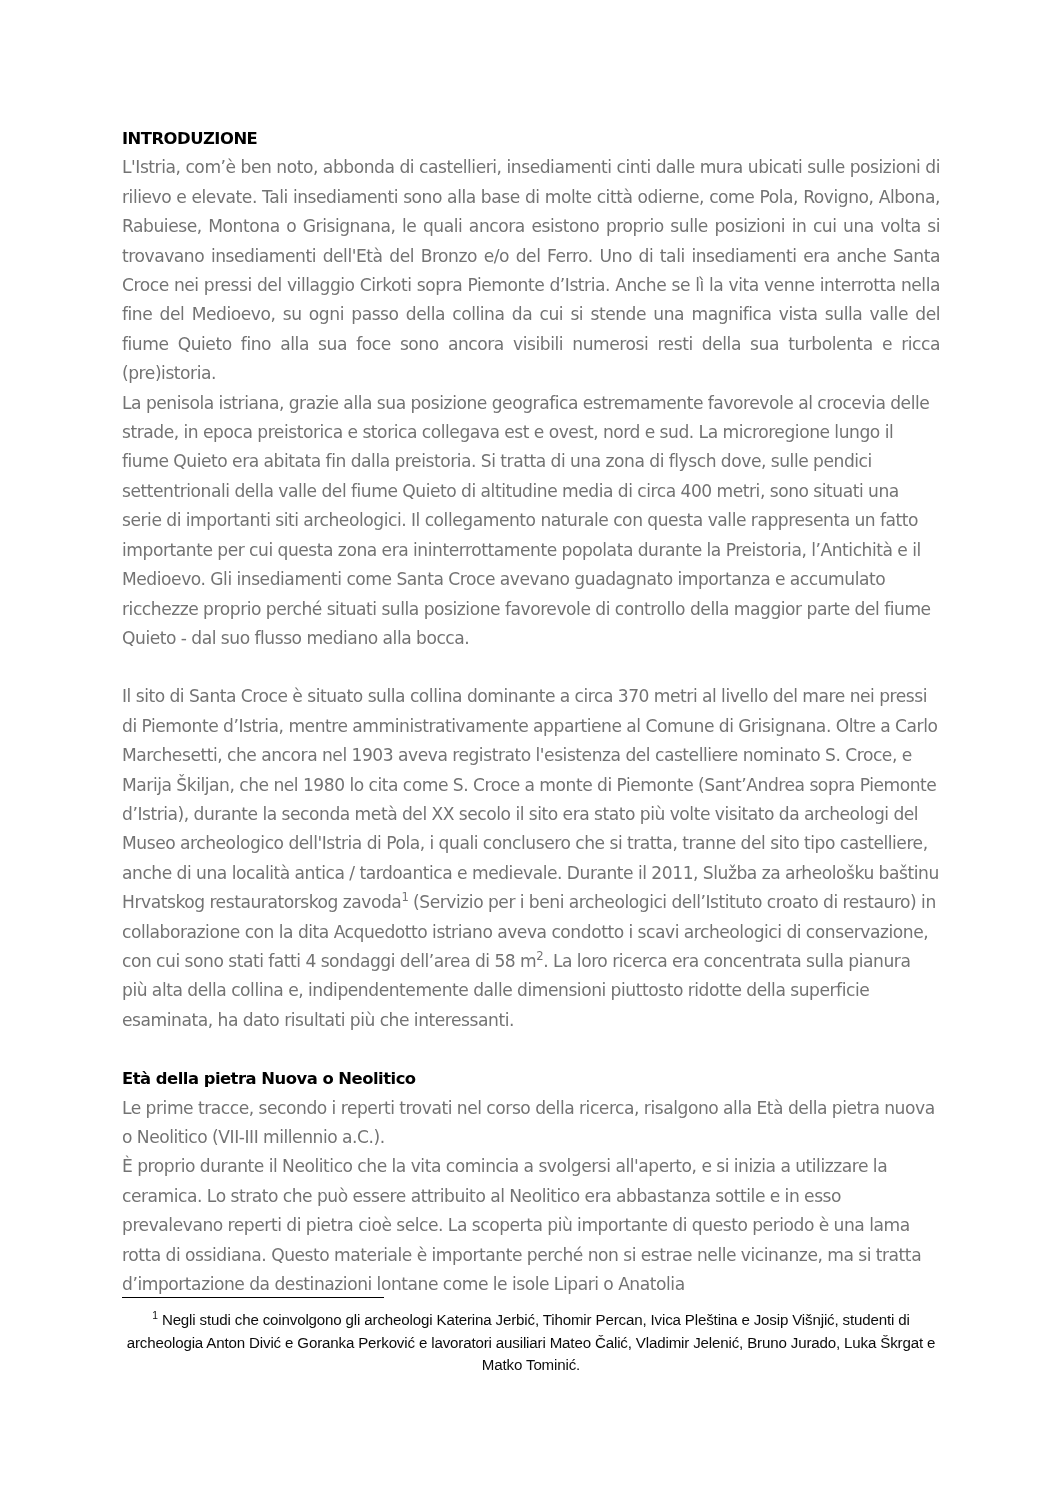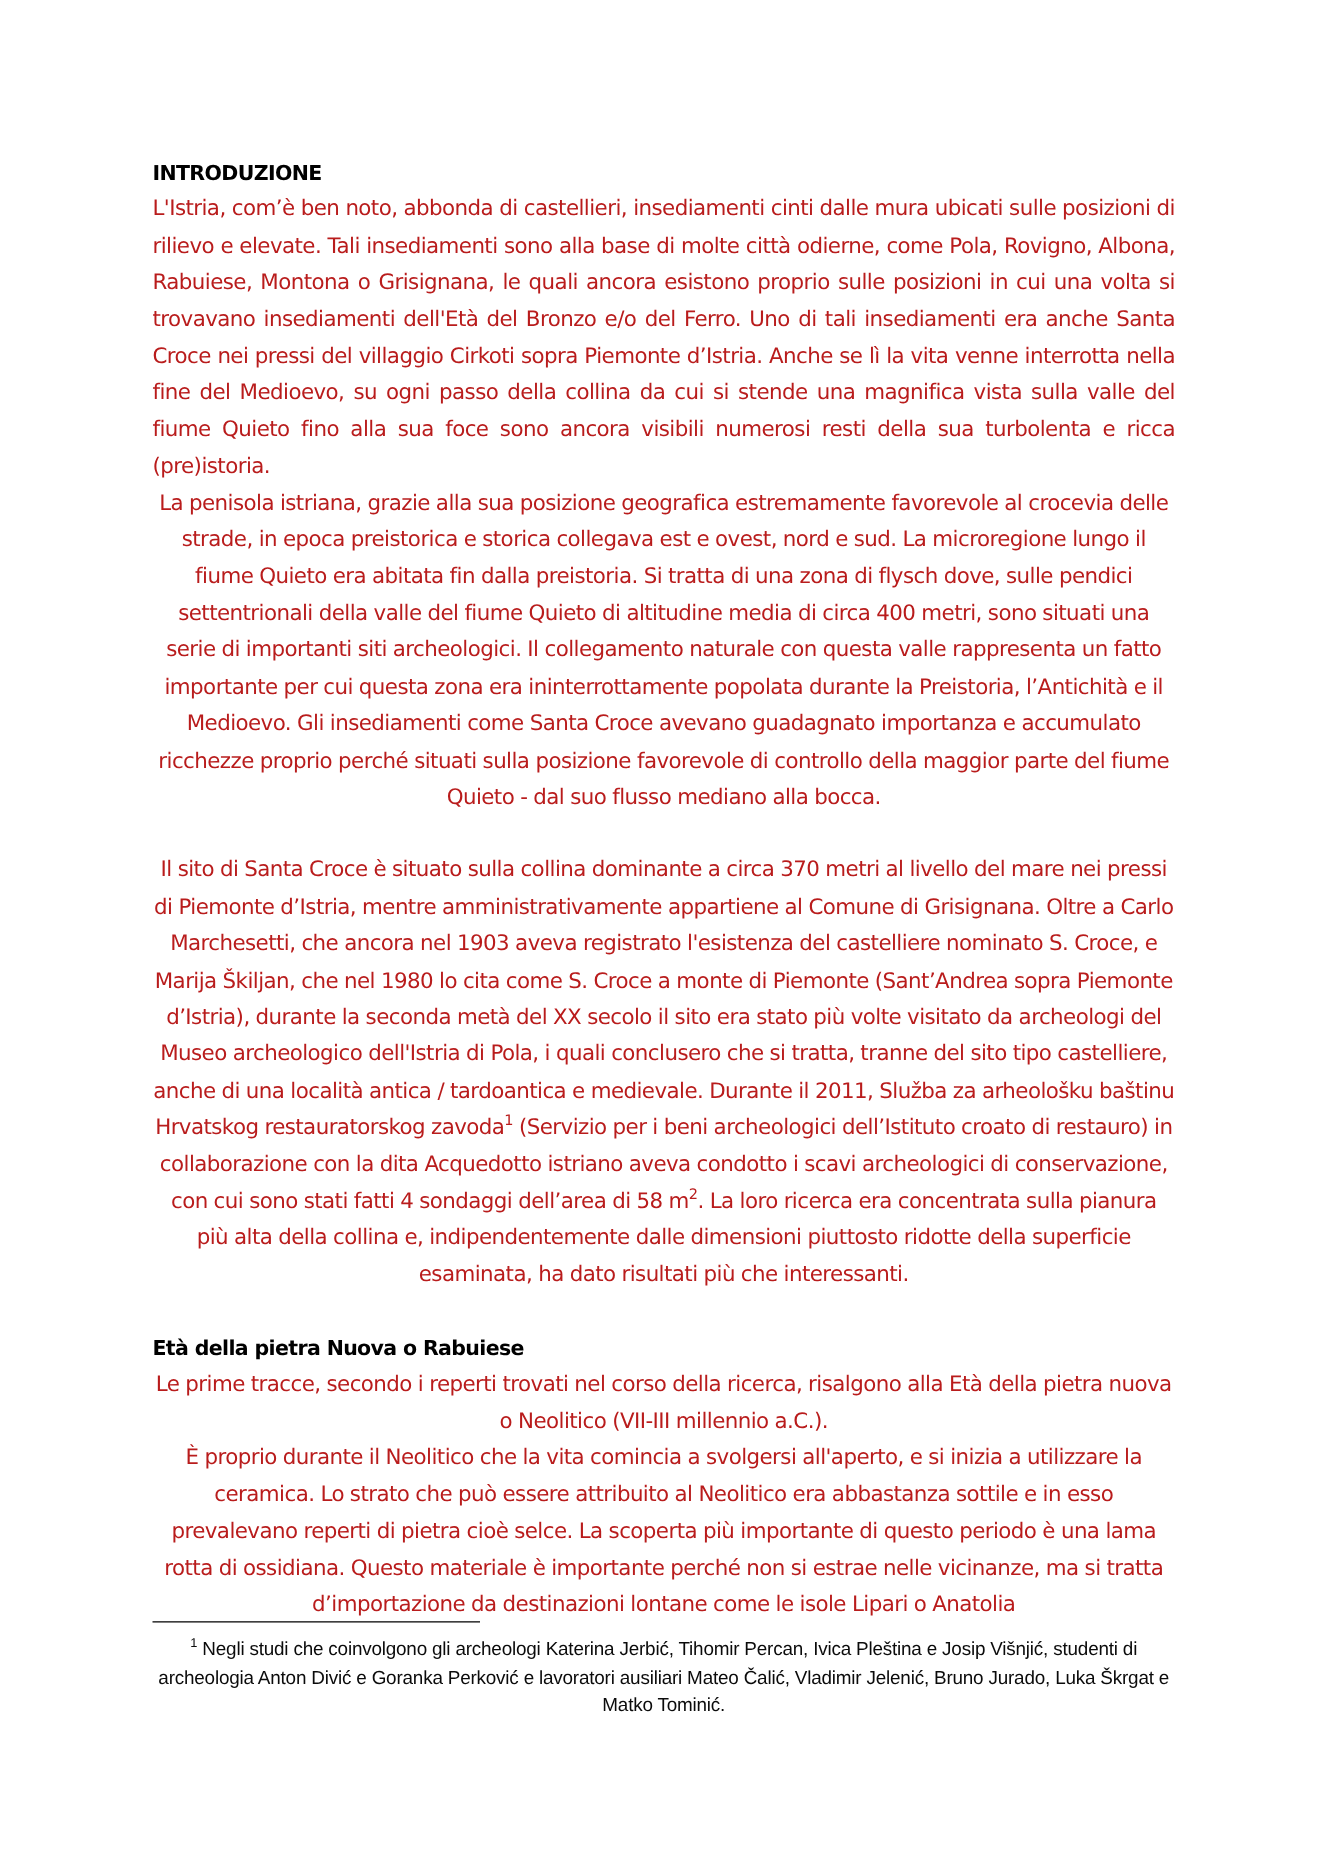--- a/index.html
+++ b/index.html
@@ -32,21 +32,21 @@
     width: 818px;
   }
 
   
   .body-text {
     font-family: "DejaVu Sans", sans-serif;
     font-size: 17.1px;
     line-height: 29.4px;
     letter-spacing: -0.45px;
     word-spacing: -0.2px;
-    color: #b91c1c;
+    color: #737373;
     transform-origin: left top;
   }
 
   h2.heading {
     font-family: "DejaVu Sans", sans-serif;
     font-size: 16.4px;
     line-height: 29.4px;
     font-weight: bold;
     letter-spacing: -0.5px;
     margin: 0;
@@ -69,21 +69,21 @@
     margin: 0;
     padding: 0;
   }
 
   p.justify {
     text-align: justify;
     text-justify: inter-word;
   }
 
   p.left {
-    text-align: center;
+    text-align: left;
   }
 
   .gap {
     height: 29px;
   }
 
   .it { }
 
   sup.fn-ref {
     font-size: 0.68em;
@@ -135,21 +135,21 @@
 
     <p class="body-text para left">La penisola istriana, grazie alla sua posizione geografica estremamente favorevole al crocevia delle strade, in epoca preistorica e storica collegava est e ovest, nord e sud. La microregione lungo il fiume Quieto era abitata fin dalla preistoria. Si tratta di una zona di flysch dove, sulle pendici settentrionali della valle del fiume Quieto di altitudine media di circa 400 metri, sono situati una serie di importanti siti archeologici. Il collegamento naturale con questa valle rappresenta un fatto importante per cui questa zona era ininterrottamente popolata durante la Preistoria, l’Antichità e il Medioevo. Gli insediamenti come Santa Croce avevano guadagnato importanza e accumulato ricchezze proprio perché situati sulla posizione favorevole di controllo della maggior parte del fiume Quieto - dal suo flusso mediano alla bocca.</p>
 
     <div class="gap"></div>
 
 
     <p class="body-text para left"><span>Il sito di Santa Croce è situato sulla collina dominante a circa 370 metri al livello del mare nei pressi di Piemonte d’Istria, mentre amministrativamente appartiene al Comune di Grisignana. Oltre a Carlo Marchesetti, che ancora nel 1903 aveva registrato l'esistenza del castelliere nominato </span><span class="it">S. Croce</span><span>, e Marija Škiljan, che nel 1980 lo cita come </span><span class="it">S. Croce a monte di Piemonte</span><span> (Sant’Andrea sopra Piemonte d’Istria), durante la seconda metà del XX secolo il sito era stato più volte visitato da archeologi del Museo archeologico dell'Istria di Pola, i quali conclusero che si tratta, tranne del sito tipo castelliere, anche di una località antica / tardoantica e medievale. Durante il 2011, Služba za arheološku baštinu Hrvatskog restauratorskog zavoda</span><sup class="fn-ref">1</sup><span> (Servizio per i beni archeologici dell’Istituto croato di restauro) in collaborazione con la dita Acquedotto istriano aveva condotto i scavi archeologici di conservazione, con cui sono stati fatti 4 sondaggi dell’area di 58  m</span><sup class="unit">2</sup><span>.  La loro ricerca era concentrata sulla pianura più alta della collina e, indipendentemente dalle dimensioni piuttosto ridotte della superficie esaminata, ha dato risultati più che interessanti.</span></p>
 
     <div class="gap"></div>
 
-    <h3 class="subheading">Età della pietra Nuova o Rabuiese</h3>
+    <h3 class="subheading">Età della pietra Nuova o Neolitico</h3>
 
     <p class="body-text para left">Le prime tracce, secondo i reperti trovati nel corso della ricerca, risalgono alla Età della pietra nuova o Neolitico (VII-III millennio a.C.).</p>
 
     <p class="body-text para left">È proprio durante il Neolitico che la vita comincia a svolgersi all'aperto, e si inizia a utilizzare la ceramica. Lo strato che può essere attribuito al Neolitico era abbastanza sottile e in esso prevalevano reperti di pietra cioè selce. La scoperta più importante di questo periodo è una lama rotta di ossidiana. Questo materiale è importante perché non si estrae nelle vicinanze, ma si tratta d’importazione da destinazioni lontane come le isole Lipari o Anatolia</p>
 
   </div>
 
   <div class="footnote-area">
     <div class="footnote-rule"></div>
     <p class="footnote-text"><sup class="fn-ref">1</sup>&nbsp;<span>Negli studi che coinvolgono gli archeologi Katerina Jerbić, Tihomir Percan, Ivica Pleština e Josip Višnjić, studenti di archeologia Anton Divić e Goranka Perković e lavoratori ausiliari Mateo Čalić, Vladimir Jelenić, Bruno Jurado, Luka Škrgat e Matko Tominić.</span></p>

